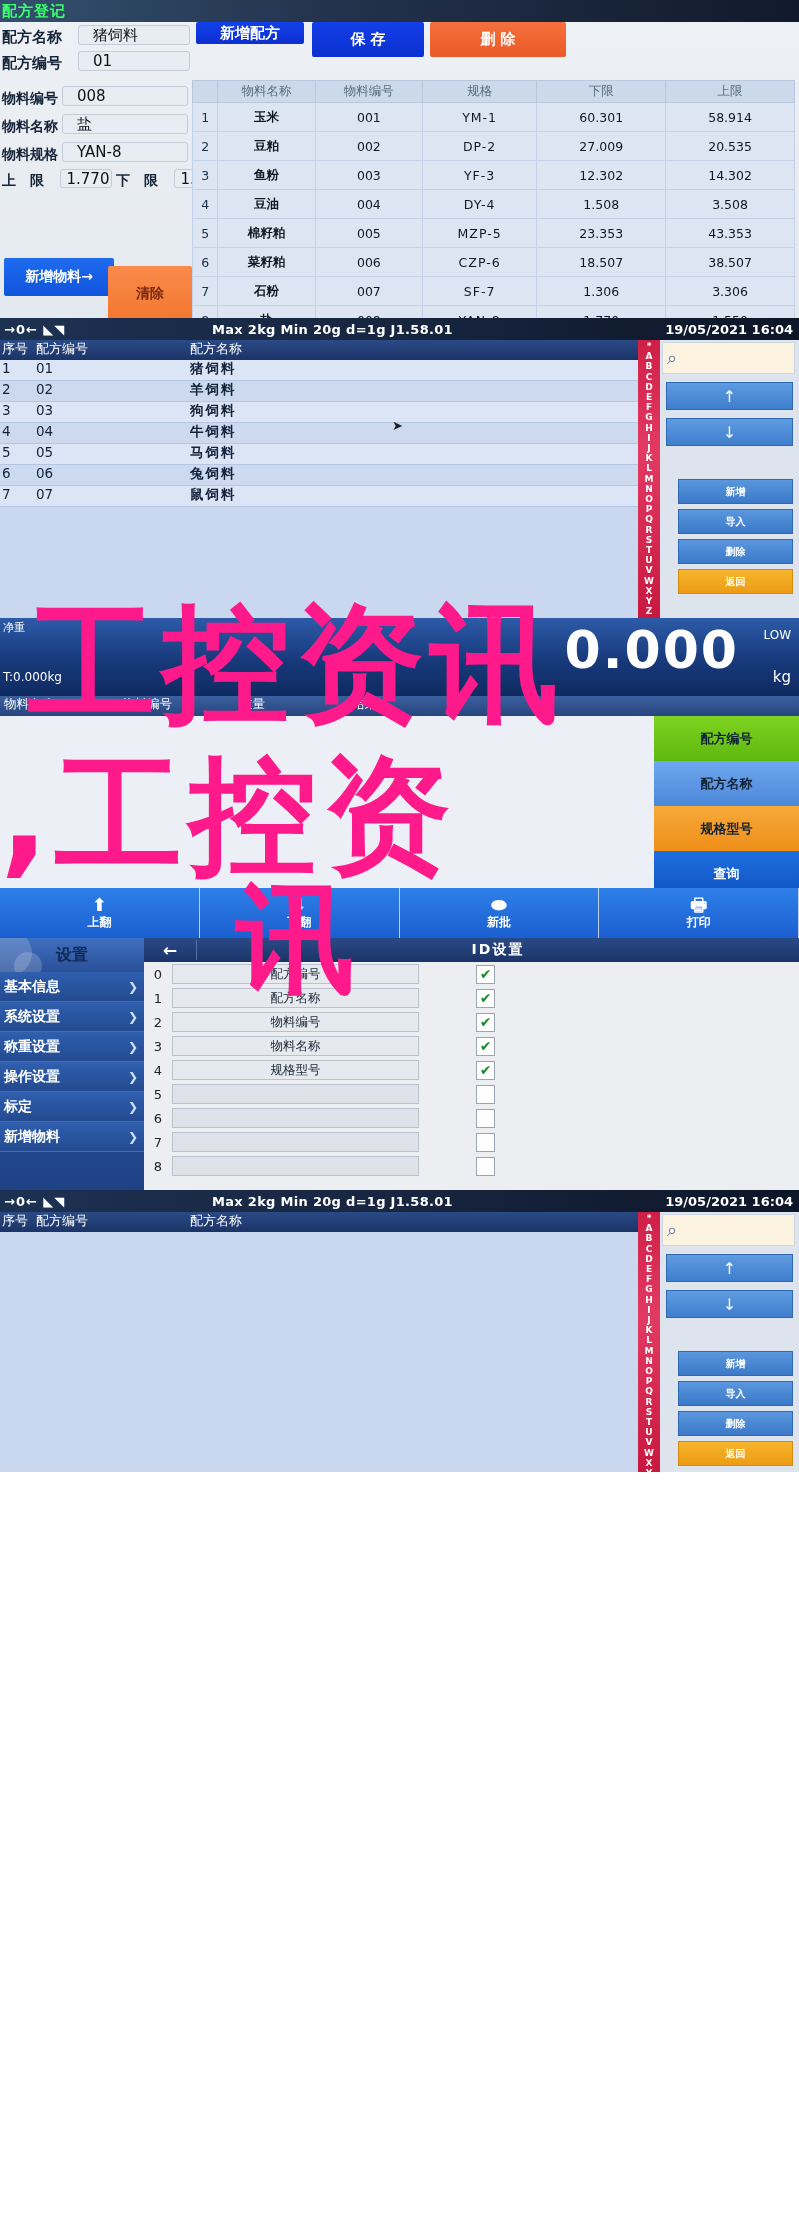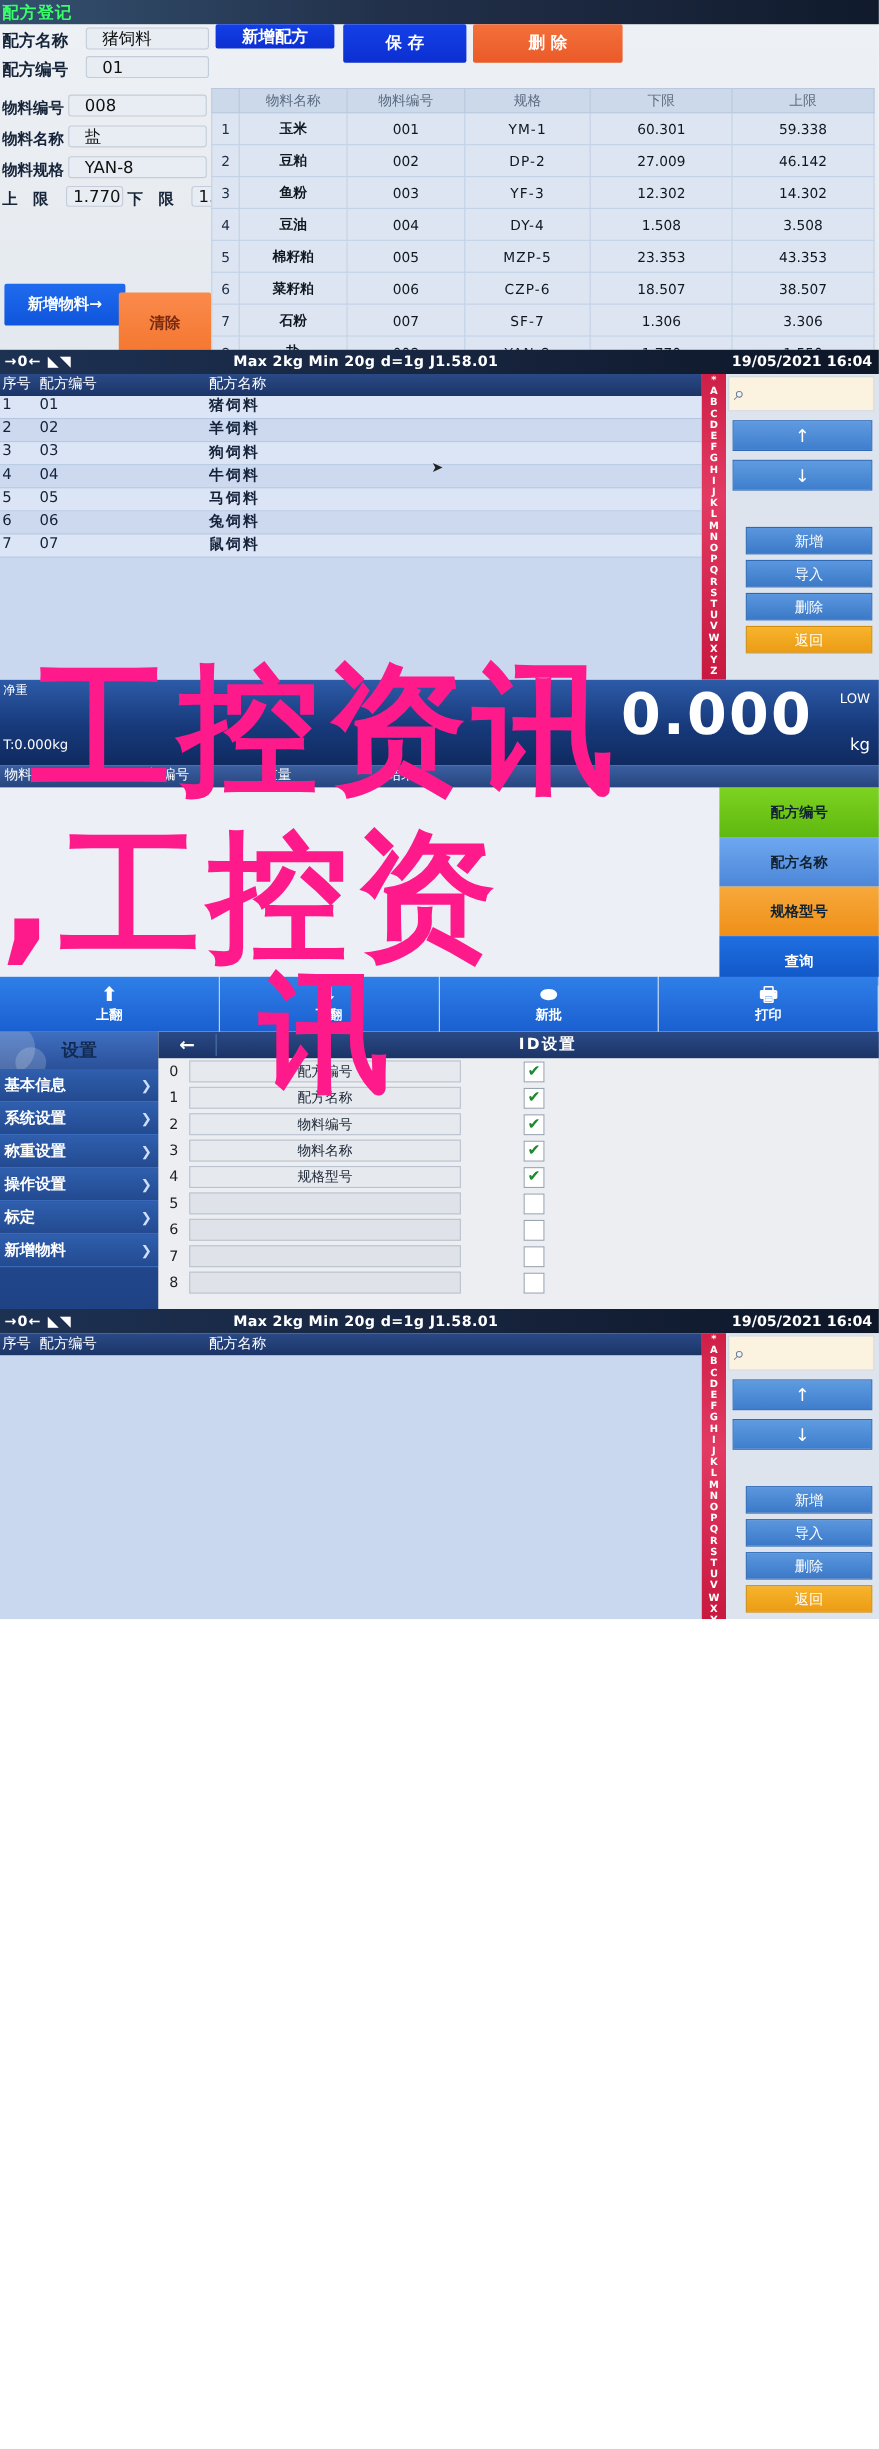--- a/index.html
+++ b/index.html
@@ -56,21 +56,21 @@
   .alpha{position:absolute;right:139px;top:22px;width:22px;bottom:0;
      background:linear-gradient(180deg,#cf1f47 0%,#e23a63 40%,#c8183f 100%);
      color:#fff;font-size:9px;font-weight:bold;display:flex;flex-direction:column;align-items:center;
      justify-content:flex-start;line-height:10.2px;padding-top:1px;box-sizing:border-box;}
   .rightpane{position:absolute;right:0;top:22px;width:139px;bottom:0;background:#dde4ee;}
   .srchbar{height:30px;background:#fbf3df;margin:2px 4px 0 2px;display:flex;align-items:center;
      justify-content:space-between;padding:0 4px;border:1px solid #cdd6e2;}
   .arrowbtn{height:26px;margin:8px 6px 0 6px;background:linear-gradient(180deg,#5e9be0 0%,#3f7ecd 100%);
      display:flex;align-items:center;justify-content:center;color:#fff;font-size:16px;border:1px solid #2f69b5;}
   .actbtn{height:23px;margin:5px 6px 0 18px;background:linear-gradient(180deg,#5b97de 0%,#3b79c8 100%);
-     color:#fff;font-size:13px;font-weight:normal;display:flex;align-items:center;justify-content:center;border:1px solid #2f69b5;}
+     color:#fff;font-size:10px;font-weight:bold;display:flex;align-items:center;justify-content:center;border:1px solid #2f69b5;}
   .actbtn.warn{background:linear-gradient(180deg,#f7b42c 0%,#eb9c14 100%);border-color:#d08d10;}
   .cursor{position:absolute;color:#222;font-size:13px;}
 
   
   .p3{position:relative;width:799px;height:320px;background:#e9edf3;}
   .wdisp{height:78px;background:linear-gradient(180deg,#2d5ba8 0%,#17397a 55%,#0f2a60 100%);
      position:relative;color:#fff;}
   .wdisp .net{position:absolute;left:3px;top:2px;font-size:11px;}
   .wdisp .tare{position:absolute;left:3px;top:52px;font-size:12px;}
   .wdisp .big{position:absolute;right:60px;top:4px;font-size:52px;font-weight:bold;letter-spacing:2px;line-height:56px;}
@@ -177,29 +177,29 @@
         <th style="width:104px;">上限</th>
       </tr>
         </thead>
       <tbody id="matl-body">
           <tr>
             <td class="idx">1</td>
             <td class="nm">玉米</td>
             <td class="no">001</td>
             <td class="sp">YM-1</td>
             <td class="lo">60.301</td>
-            <td class="hi">59.338</td>
+            <td class="hi">58.914</td>
           </tr>
           <tr>
             <td class="idx">2</td>
             <td class="nm">豆粕</td>
             <td class="no">002</td>
             <td class="sp">DP-2</td>
             <td class="lo">27.009</td>
-            <td class="hi">46.142</td>
+            <td class="hi">20.535</td>
           </tr>
           <tr>
             <td class="idx">3</td>
             <td class="nm">鱼粉</td>
             <td class="no">003</td>
             <td class="sp">YF-3</td>
             <td class="lo">12.302</td>
             <td class="hi">14.302</td>
           </tr>
           <tr>

